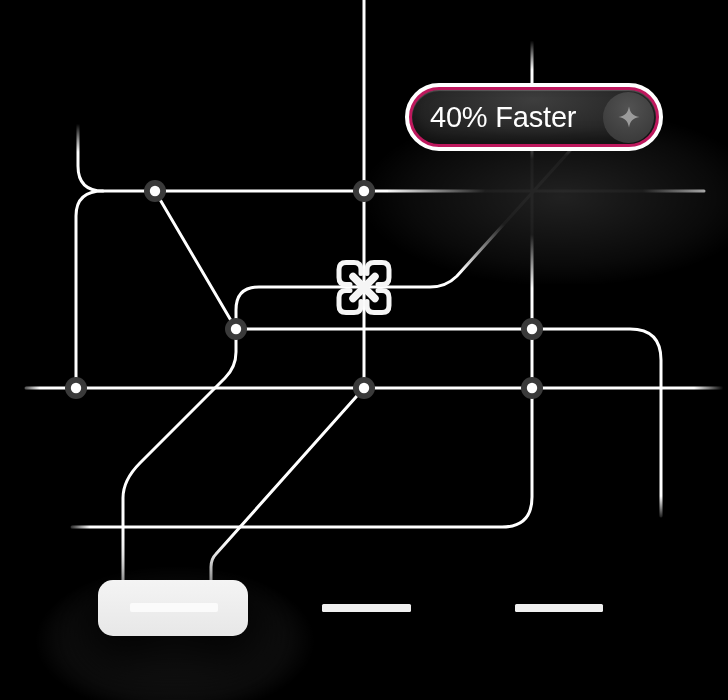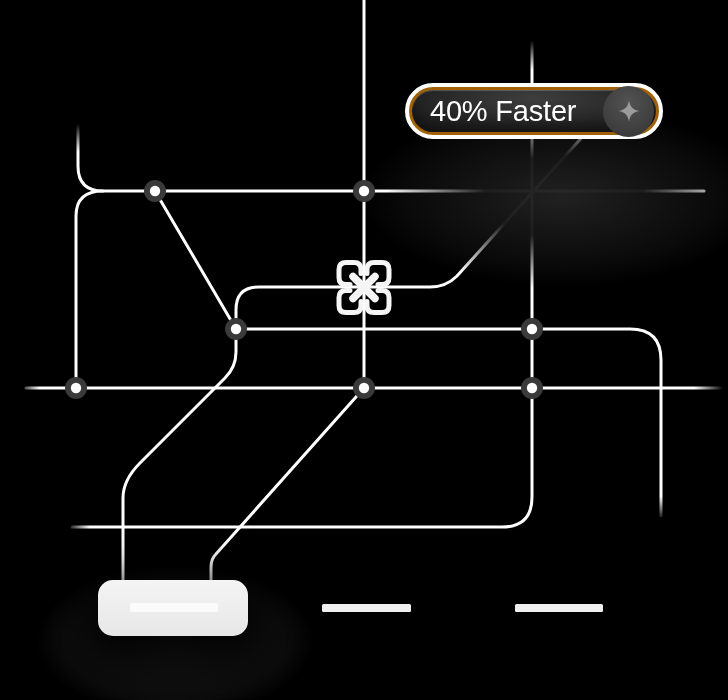--- a/index.html
+++ b/index.html
@@ -25,22 +25,22 @@
   .fade-y527l{left:60px;top:519px;width:30px;height:16px;background:linear-gradient(to right,#000 22%,rgba(0,0,0,0));}
   .fade-v661{left:653px;top:496px;width:16px;height:28px;background:linear-gradient(to top,#000 14%,rgba(0,0,0,0));}
 
   
   .card{left:98px;top:580px;width:150px;height:56px;border-radius:15px;
     background:linear-gradient(180deg,#f4f4f4,#e7e7e7);
     box-shadow:0 16px 45px 18px rgba(0,0,0,0.85);}
   .card-bar{left:32px;top:23px;width:88px;height:9px;border-radius:2px;background:#fbfbfb;}
 
   
-  .badge{left:405px;top:83px;width:258px;height:56px;border:4px solid #fff;
-    border-radius:35px;background:#a16207;box-sizing:border-box;padding:3px;}
+  .badge{left:405px;top:83px;width:258px;height:68px;border:4px solid #fff;
+    border-radius:35px;background:#be185d;box-sizing:border-box;padding:3px;}
   .badge-pill{width:100%;height:100%;border-radius:28px;display:flex;align-items:center;
     padding:0 2px 0 18px;box-sizing:border-box;
     background:radial-gradient(ellipse at 50% 18%,#3e3e3e,#262626 62%,#1c1c1c 100%);
     box-shadow:inset 0 1px 1px rgba(255,255,255,0.22),inset 0 -8px 14px rgba(0,0,0,0.45);}
   .badge-label{color:#fff;font-size:29px;font-weight:500;letter-spacing:-0.2px;white-space:nowrap;}
   .badge-btn{margin-left:auto;width:51px;height:51px;border-radius:50%;
     display:flex;align-items:center;justify-content:center;border:none;
     background:radial-gradient(circle at 50% 32%,#525252,#3b3b3b 78%);cursor:pointer;}
 </style>
 </head>

